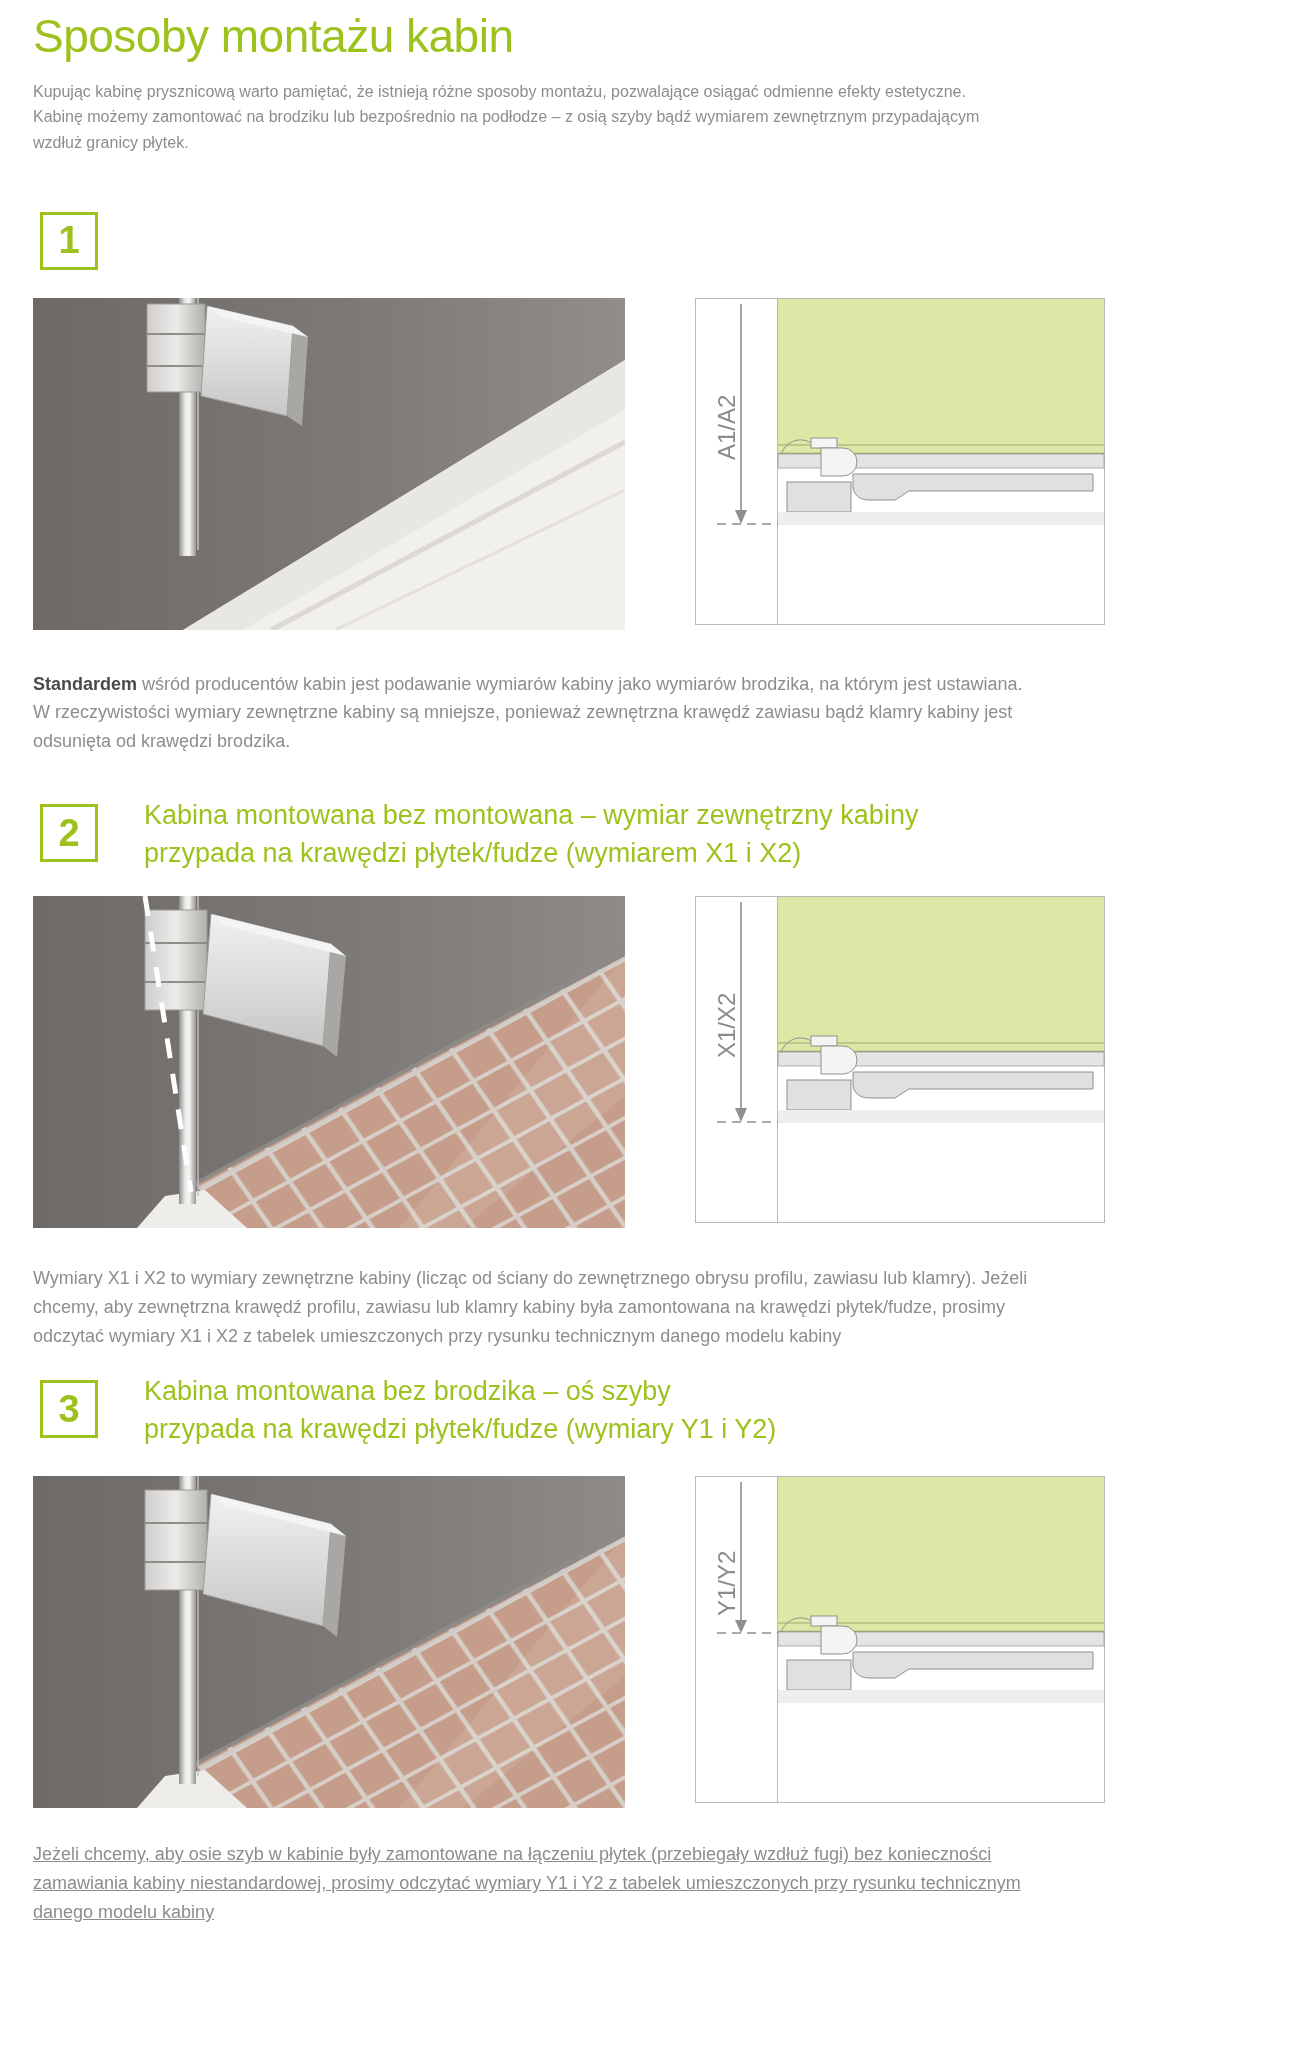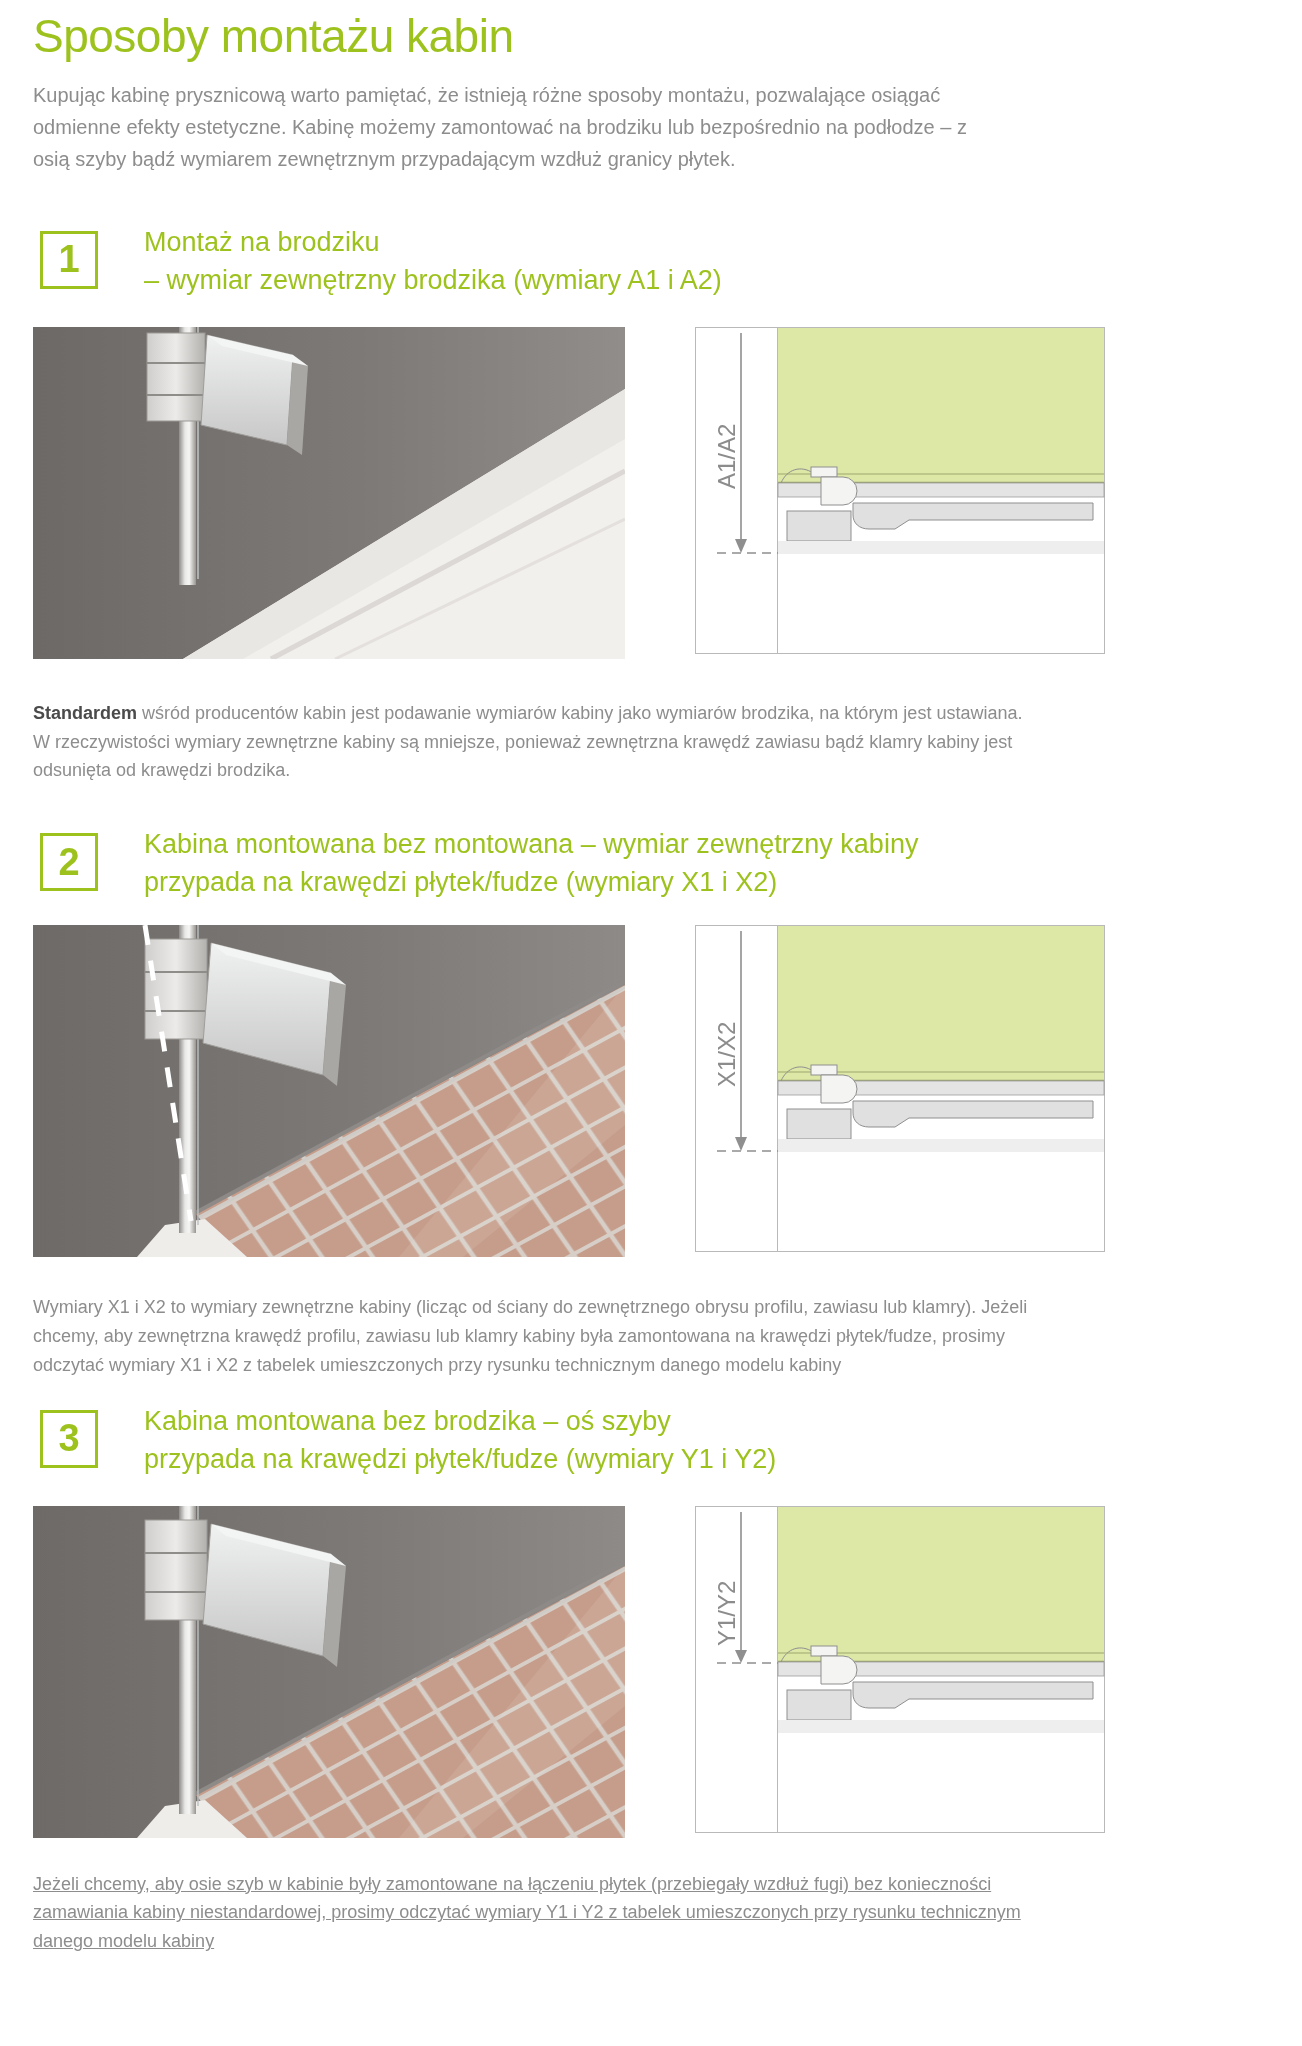--- a/index.html
+++ b/index.html
@@ -4,21 +4,21 @@
 <style>
   :root{
     --green:#9dc21d;
     --body-gray:#8d8d8d;
     --dark-gray:#4b4b4b;
   }
   html,body{margin:0;padding:0;background:#ffffff;}
   body{font-family:"Liberation Sans",sans-serif;}
   .page{position:relative;width:1289px;height:2046px;background:#fff;overflow:hidden;}
   .page-title{margin:10px 0 0 33px;font-size:46px;line-height:1.15;font-weight:400;color:var(--green);letter-spacing:-0.5px;}
-  .intro{margin:16px 0 0 33px;max-width:950px;font-size:20px;line-height:1.6;color:var(--body-gray);}
+  .intro{margin:16px 0 0 33px;max-width:950px;font-size:16px;line-height:1.6;color:var(--body-gray);}
   .method-header{display:flex;align-items:flex-start;margin-left:40px;}
   .mh1{margin-top:48px;}
   .mh2{margin-top:40px;}
   .mh3{margin-top:22px;}
   .num-box{flex:0 0 auto;width:52px;height:52px;margin-top:8px;border:3px solid var(--green);
     display:flex;align-items:center;justify-content:center;
     color:var(--green);font-size:38px;font-weight:bold;background:#fff;}
   .method-title{margin:0 0 0 46px;font-size:27px;line-height:38px;font-weight:400;color:var(--green);}
   .method-title span{display:block;}
   .figures{display:flex;align-items:flex-start;margin:28px 0 0 33px;}
@@ -36,24 +36,20 @@
 
 <div class="page">
 
   <h1 class="page-title">Sposoby montażu kabin</h1>
 
   <p class="intro">Kupując kabinę prysznicową warto pamiętać, że istnieją różne sposoby montażu, pozwalające osiągać odmienne efekty estetyczne. Kabinę możemy zamontować na brodziku lub bezpośrednio na podłodze – z osią szyby bądź wymiarem zewnętrznym przypadającym wzdłuż granicy płytek.</p>
 
   <section>
     <div class="method-header mh1">
       <div class="num-box">1</div>
-      <h2 class="method-title">
-        <span>Montaż na brodziku</span>
-        <span>– wymiar zewnętrzny brodzika (wymiary A1 i A2)</span>
-      </h2>
     </div>
     <div class="figures">
       <div class="photo">
         <svg viewBox="0 0 592 332" width="592" height="332">
           <defs>
             <linearGradient id="wall1" x1="0" y1="0" x2="1" y2="0">
               <stop offset="0" stop-color="#6d6966"></stop>
                 <stop offset="0.55" stop-color="#7d7976"></stop>
                 <stop offset="1" stop-color="#908d8b"></stop>
             </linearGradient>
@@ -112,21 +108,21 @@
     </div>
   </section>
 
   <p class="body-par"><span class="bold-lead">Standardem</span><span> wśród producentów kabin jest podawanie wymiarów kabiny jako wymiarów brodzika, na którym jest ustawiana. W rzeczywistości wymiary zewnętrzne kabiny są mniejsze, ponieważ zewnętrzna krawędź zawiasu bądź klamry kabiny jest odsunięta od krawędzi brodzika.</span></p>
 
   <section>
     <div class="method-header mh2">
       <div class="num-box">2</div>
       <h2 class="method-title">
         <span>Kabina montowana bez montowana – wymiar zewnętrzny kabiny</span>
-        <span>przypada na krawędzi płytek/fudze (wymiary X1 i X2)</span>
+        <span>przypada na krawędzi płytek/fudze (wymiarem X1 i X2)</span>
       </h2>
     </div>
     <div class="figures" style="margin-top:24px;">
       <div class="photo">
         <svg viewBox="0 0 592 332" width="592" height="332">
           <defs>
             <linearGradient id="wall2" x1="0" y1="0" x2="1" y2="0">
               <stop offset="0" stop-color="#6e6a67"></stop>
                 <stop offset="0.55" stop-color="#7d7976"></stop>
                 <stop offset="1" stop-color="#8d8a88"></stop>

